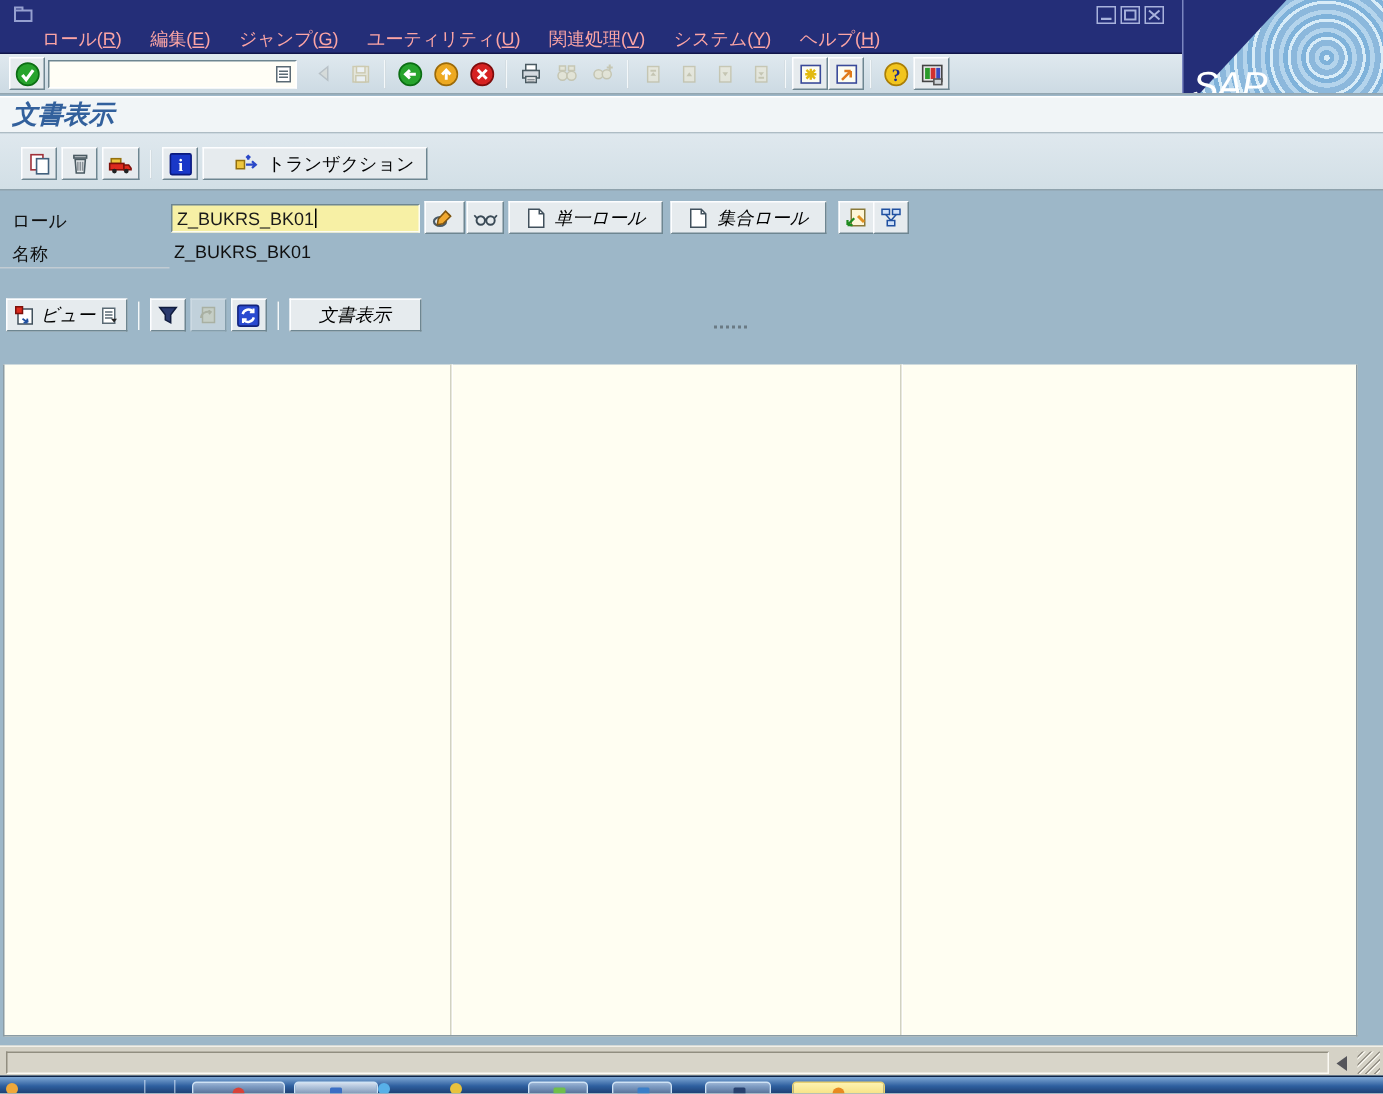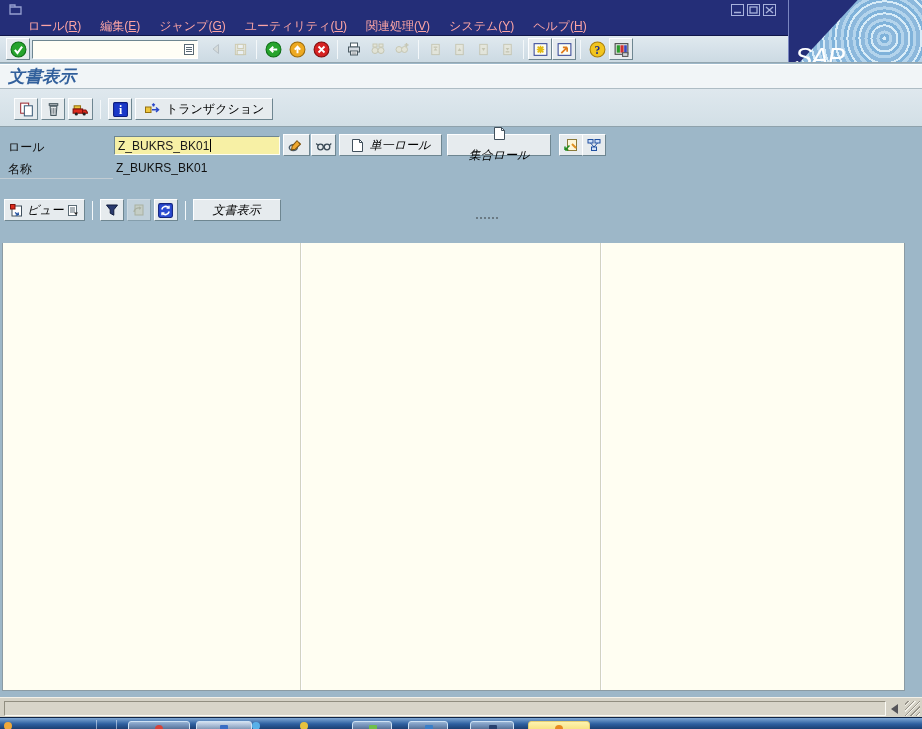--- a/index.html
+++ b/index.html
@@ -35,21 +35,21 @@
   .dim { opacity:.5; }
 
   
   .titlerow { left:0; top:64px; width:922px; height:25px; background:#f1f5f7; border-top:1px solid #fff; border-bottom:1px solid #aebcc4; display:flex; align-items:center; padding-left:8px; }
   .screen-title { font-family:"Liberation Serif","DejaVu Serif",serif; font-style:italic; font-weight:bold; font-size:17px; color:#32609c; }
 
   
   .appbar { left:0; top:89px; width:922px; height:38px; background:linear-gradient(#dfe8ee,#d2dfe6); border-bottom:1px solid #8fa2ac; }
   .appbar-inner { position:absolute; left:14px; top:9px; display:flex; align-items:center; gap:3px; }
   .ibtn { height:22px; min-width:24px; display:flex; align-items:center; justify-content:center; border:1px solid; border-color:#fdfeff #6e8691 #6e8691 #fdfeff; background:#e6ebee; padding:0 2px; }
-  .txtbtn { height:22px; display:flex; align-items:center; gap:4px; border:1px solid; border-color:#fdfeff #6e8691 #6e8691 #fdfeff; background:#e6ebee; padding:0 8px 0 8px; font-size:12px; white-space:nowrap; }
+  .txtbtn { height:22px; display:flex; align-items:center; gap:4px; border:1px solid; border-color:#fdfeff #6e8691 #6e8691 #fdfeff; background:#e6ebee; padding:0 8px 0 20px; font-size:12px; white-space:nowrap; }
 
   
   .flabel { color:#101010; font-size:12px; }
   .role-field { left:114px; top:136px; width:166px; height:19px; background:#f7f0a5; border:1px solid; border-color:#6e8691 #fdfdf2 #fdfdf2 #6e8691; display:flex; align-items:center; padding-left:3px; font-size:12px; }
   .caret { display:inline-block; width:1px; height:13px; background:#000; margin-left:1px; }
   .name-underline { left:0; top:177px; width:113px; height:2px; border-bottom:1px solid #c2ccd3; }
 
   .btn { height:22px; display:flex; align-items:center; justify-content:center; gap:6px; border:1px solid; border-color:#fdfeff #6e8691 #6e8691 #fdfeff; background:#e6ebee; font-size:12px; white-space:nowrap;font-style:italic; }
 
   
@@ -320,21 +320,21 @@
 </div>
 <button class="abs btn" style="left:339px;top:134px;width:103px;">
   <span>
       <svg width="13" height="15" viewBox="0 0 13 15">
         <path d="M1.5 1.5h7l3 3v9h-10z" fill="#fff" stroke="#41505c"></path>
         <path d="M8.5 1.5v3h3" fill="none" stroke="#41505c"></path>
       </svg>
     </span>
   <span>単一ロール</span>
 </button>
-<button class="abs btn" style="left:447px;top:134px;width:104px;flex-direction:column;">
+<button class="abs btn" style="left:447px;top:134px;width:104px;">
   <span>
       <svg width="13" height="15" viewBox="0 0 13 15">
         <path d="M1.5 1.5h7l3 3v9h-10z" fill="#fff" stroke="#41505c"></path>
         <path d="M8.5 1.5v3h3" fill="none" stroke="#41505c"></path>
       </svg>
     </span>
   <span>集合ロール</span>
 </button>
 <div class="abs ibtn" style="left:559px;top:134px;width:22px;">
   <svg width="16" height="16" viewBox="0 0 16 16">

